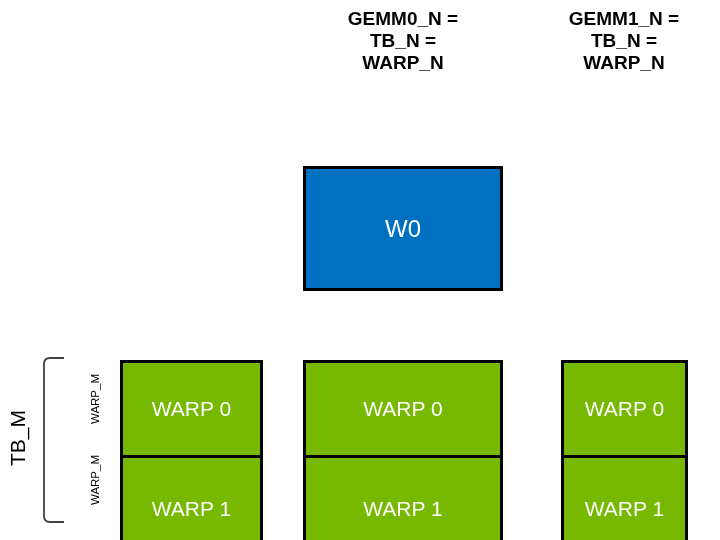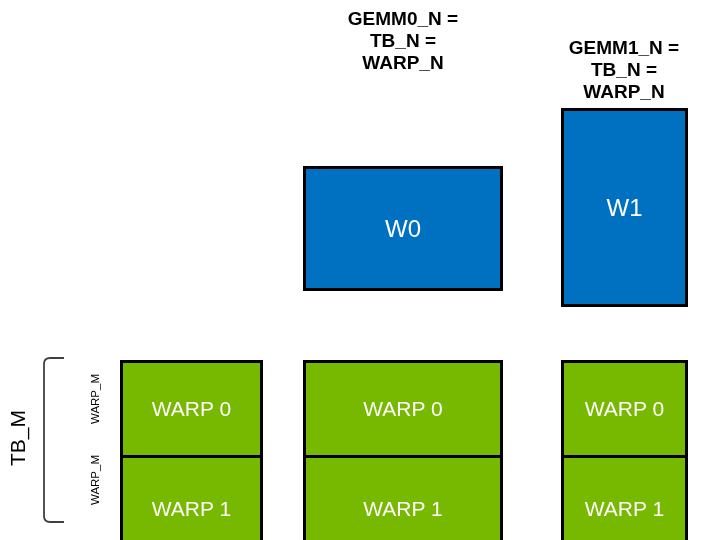--- a/index.html
+++ b/index.html
@@ -22,21 +22,21 @@
   .col-header{
     position:absolute;
     top:8px;
     display:flex;flex-direction:column;align-items:center;
     font-size:19px;font-weight:bold;line-height:22px;
     color:var(--textDark);
     text-align:center;
   }
   .col-header span{white-space:nowrap;text-align:right;}
   .header-0{left:303px;width:200px;}
-  .header-1{left:560px;width:128px;margin-top:29px;}
+  .header-1{left:560px;width:128px;}
   
   .blue-box{
     position:absolute;
     background:var(--blue);
     border:3px solid var(--border);
     box-sizing:border-box;
     display:flex;align-items:center;justify-content:center;
     color:var(--textLight);
     font-size:24px;
   }
@@ -82,23 +82,20 @@
   </div>
   <div class="col-header header-1">
     <span>GEMM1_N =</span>
     <span>TB_N =</span>
     <span>WARP_N</span>
   </div>
 
   <div class="blue-box w0">
     <span>W0</span>
   </div>
-  <div class="blue-box w1">
-    <span>W1</span>
-  </div>
 
   <div class="green-col col-0">
     <div class="green-cell row-0">
       <span>WARP 0</span>
     </div>
     <div class="green-cell row-1">
       <span>WARP 1</span>
     </div>
   </div>
   <div class="green-col col-1">

